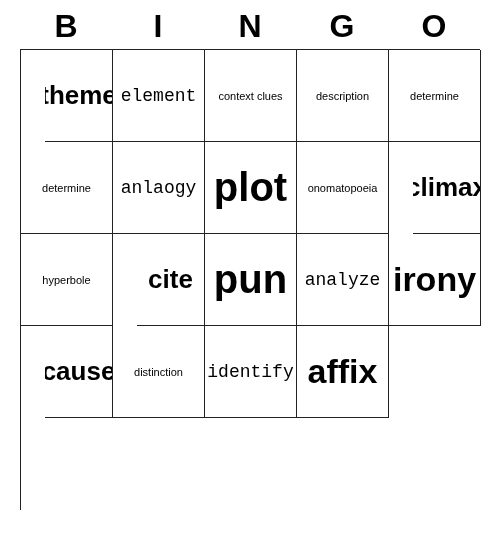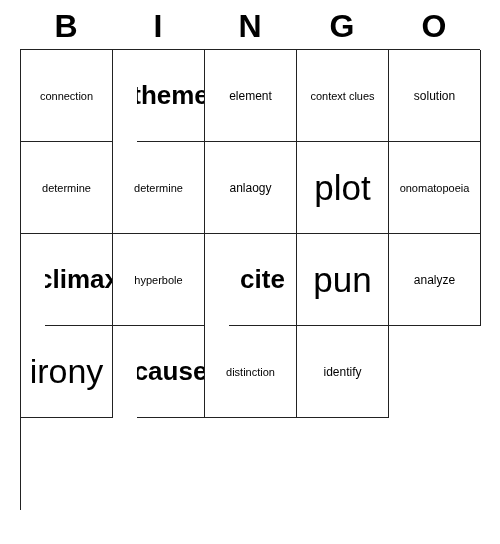--- a/index.html
+++ b/index.html
@@ -39,48 +39,48 @@
       border-bottom: 1.5px solid #222;
       display: flex;
       align-items: center;
       justify-content: center;
       text-align: center;
       padding: 4px;
       font-family: Arial, sans-serif;
       overflow: hidden;
     }
     .text-small { font-size: 11px; }
-    .text-medium { font-size: 12px; }
+    .text-medium { font-size: 18px; font-family: Liberation Mono, monospace; }
     .text-large { font-size: 26px; font-weight: bold; margin-left: 24px; }
-    .text-xlarge { font-size: 34px; font-weight: normal; }
-    .text-xxlarge { font-size: 35px; font-weight: normal; }
+    .text-xlarge { font-size: 34px; font-weight: bold; }
+    .text-xxlarge { font-size: 40px; font-weight: bold; }
   </style>
 </head>
 <body>
 
 <div class="bingo-header">
 <div class="bingo-header-cell">B</div>
     <div class="bingo-header-cell">I</div>
     <div class="bingo-header-cell">N</div>
     <div class="bingo-header-cell">G</div>
     <div class="bingo-header-cell">O</div>
   </div>
 <div class="bingo-grid">
-<div class="bingo-cell text-small">connection</div>
     <div class="bingo-cell text-large">theme</div>
     <div class="bingo-cell text-medium">element</div>
     <div class="bingo-cell text-small">context clues</div>
-    <div class="bingo-cell text-medium">solution</div>
+    <div class="bingo-cell text-small">description</div>
     <div class="bingo-cell text-small">determine</div>
     <div class="bingo-cell text-small">determine</div>
     <div class="bingo-cell text-medium">anlaogy</div>
     <div class="bingo-cell text-xxlarge">plot</div>
     <div class="bingo-cell text-small">onomatopoeia</div>
     <div class="bingo-cell text-large">climax</div>
     <div class="bingo-cell text-small">hyperbole</div>
     <div class="bingo-cell text-large">cite</div>
     <div class="bingo-cell text-xxlarge">pun</div>
     <div class="bingo-cell text-medium">analyze</div>
     <div class="bingo-cell text-xlarge">irony</div>
     <div class="bingo-cell text-large">cause</div>
     <div class="bingo-cell text-small">distinction</div>
     <div class="bingo-cell text-medium">identify</div>
+    <div class="bingo-cell text-xlarge">affix</div>
   </div>
 
 </body></html>

